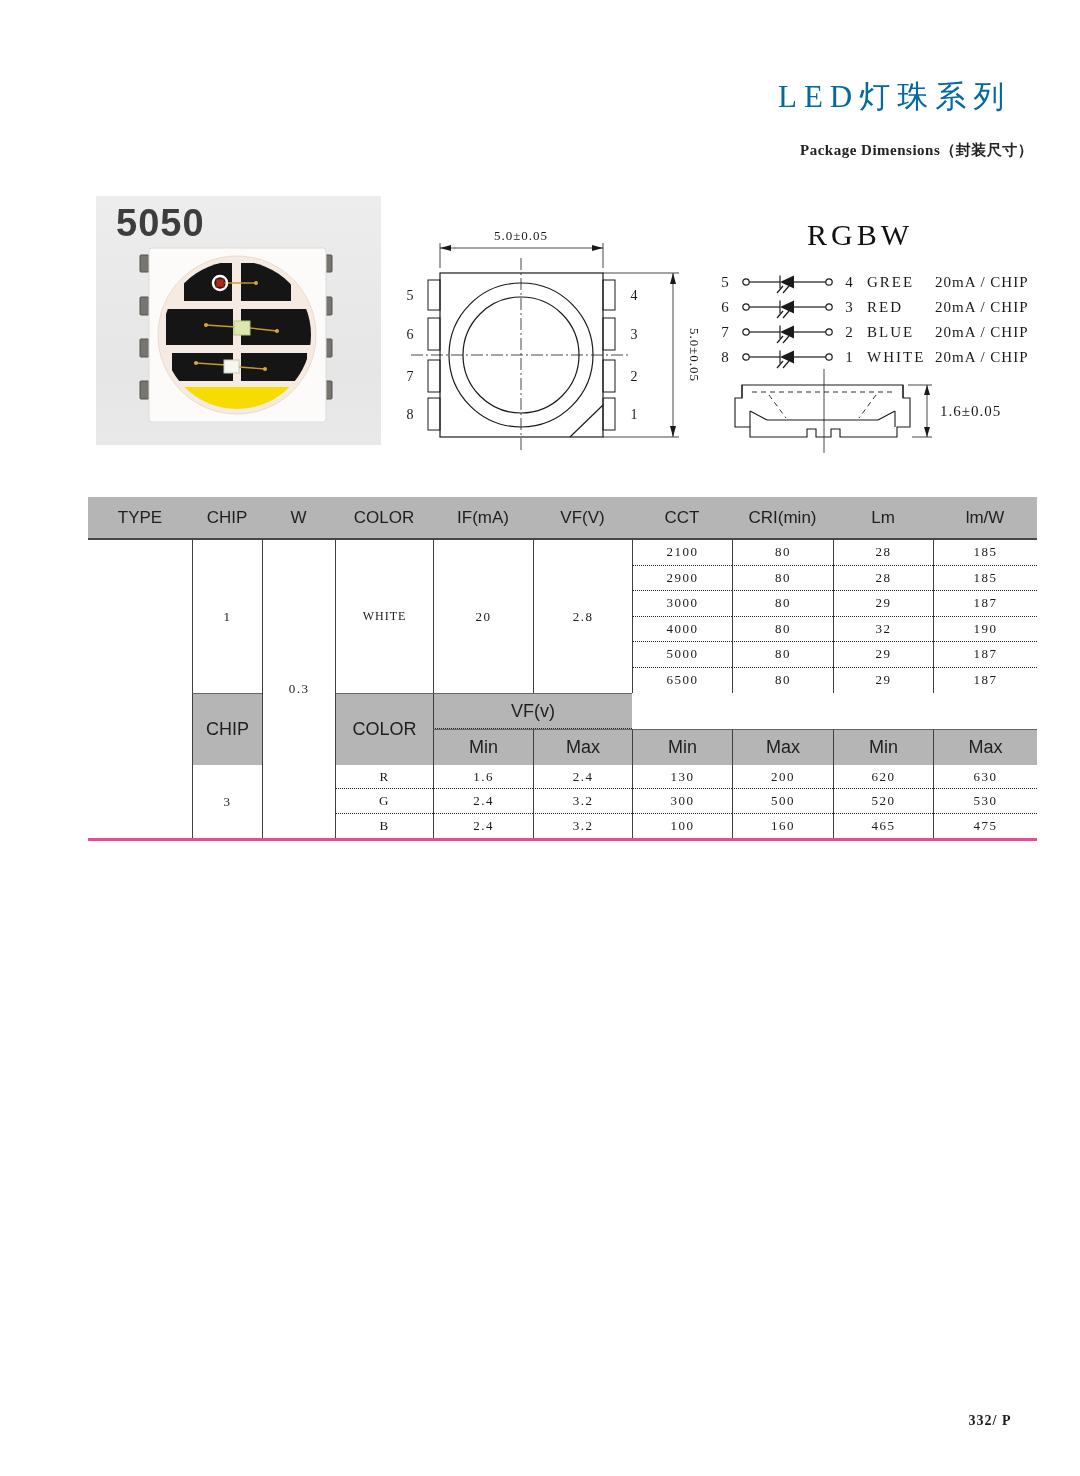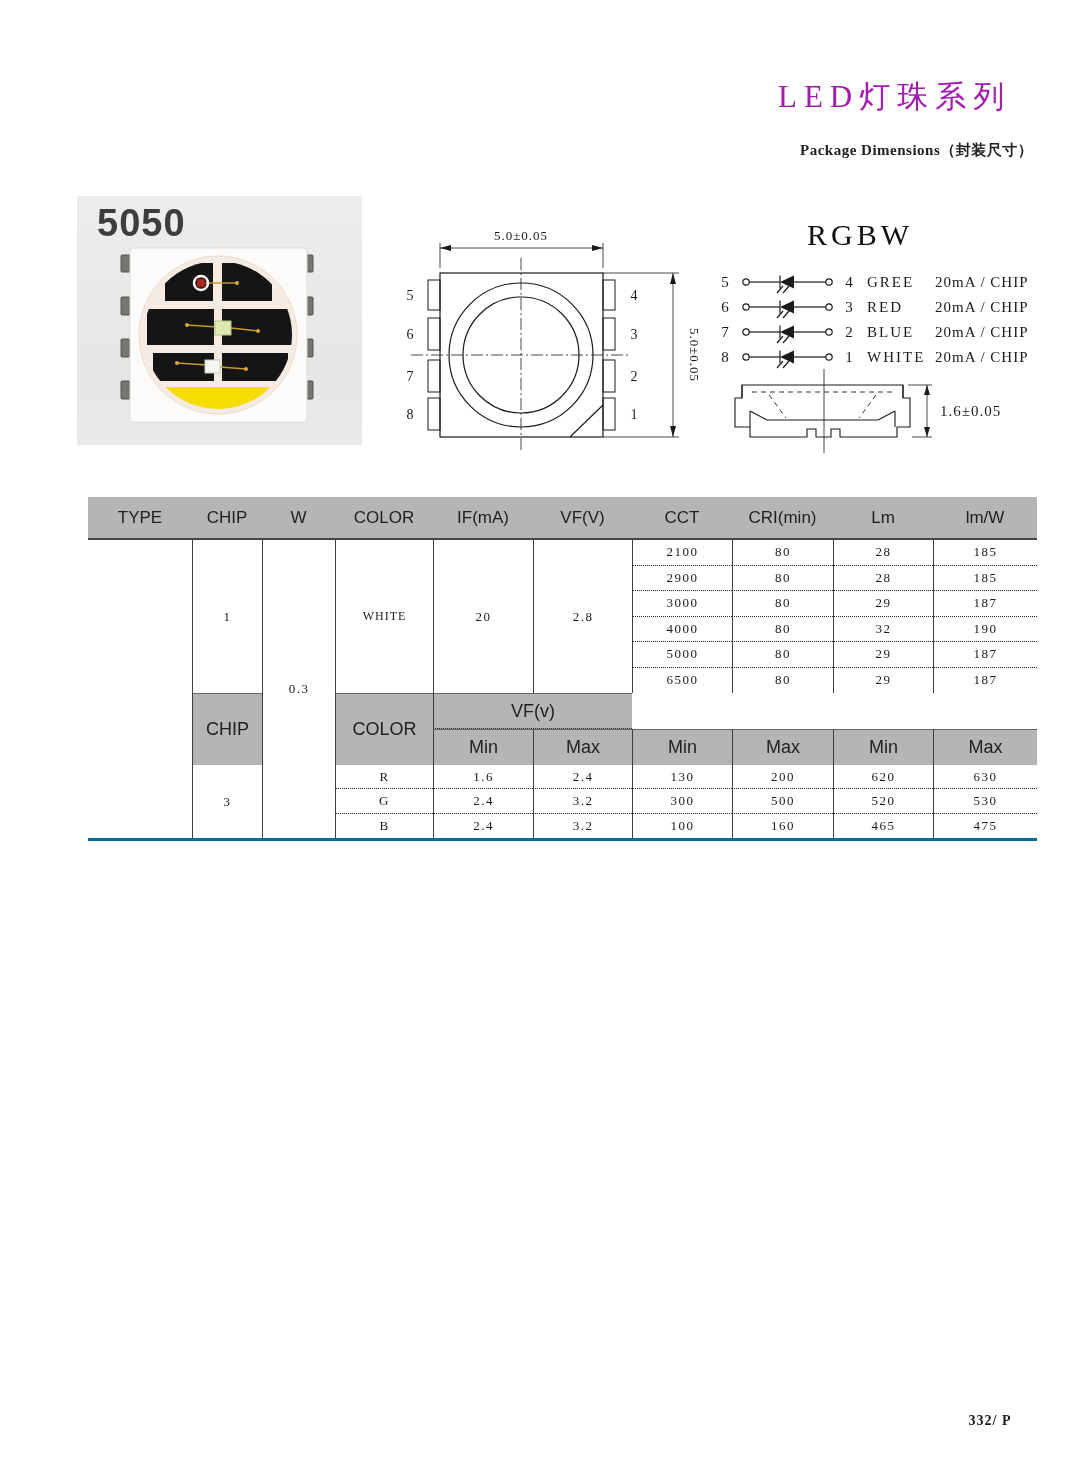--- a/index.html
+++ b/index.html
@@ -2,24 +2,24 @@
 <html><head>
 <meta charset="utf-8">
 <style>
   * { margin:0; padding:0; box-sizing:border-box; }
   html,body { background:#fff; }
   .page {
     position:relative; width:1080px; height:1476px; background:#ffffff;
     font-family:"Liberation Serif","DejaVu Serif",serif; color:#1a1a1a; overflow:hidden;
   }
   
-  .doc-title { position:absolute; left:778px; top:76px; font-size:31px; letter-spacing:7px; color:#a21caf; }
+  .doc-title { position:absolute; left:778px; top:76px; font-size:31px; letter-spacing:7px; color:#0369a1; }
   .doc-subtitle { position:absolute; left:800px; top:141px; font-size:15px; font-weight:bold; letter-spacing:0.5px; color:#222; }
   
-  .photo-box { position:absolute; left:77px; top:196px; width:285px; height:249px;
+  .photo-box { position:absolute; left:96px; top:196px; width:285px; height:249px;
     background:linear-gradient(180deg,#ededed 0%,#e6e6e6 70%,#e9e9e9 100%); }
   .photo-label { position:absolute; left:20px; top:6px; font-family:"Liberation Sans","DejaVu Sans",sans-serif;
     font-weight:bold; font-size:38px; color:#3d3d3d; letter-spacing:1px; }
   .chip-svg { position:absolute; left:40px; top:45px; }
   
   .topview-svg { position:absolute; left:385px; top:218px; }
   .sideview-svg { position:absolute; left:712px; top:365px; }
   .draw-text { font-family:"Liberation Serif","DejaVu Serif",serif; fill:#1a1a1a; }
   
   .rgbw-block { position:absolute; left:715px; top:218px; width:335px; height:165px; }
@@ -30,21 +30,21 @@
   .circuit-row .pin-r { position:absolute; left:126px; top:1px; width:16px; text-align:center; }
   .circuit-row .c-name { position:absolute; left:152px; top:1px; letter-spacing:2px; }
   .circuit-row .c-cur  { position:absolute; left:220px; top:1px; letter-spacing:1px; }
   .circuit-row svg { position:absolute; left:24px; top:0; }
   
   .spec-table {
     position:absolute; left:88px; top:497px; width:949px;
     display:grid;
     grid-template-columns:104px 70px 73px 98px 100px 99px 100px 101px 100px 104px;
     grid-template-rows:43px repeat(6,25.5px) 36px 36px repeat(3,24.4px);
-    border-bottom:3px solid #0369a1;
+    border-bottom:3px solid #ec4899;
     font-size:13px;
   }
   .cell { display:flex; align-items:center; justify-content:center; }
   .th { background:#b5b5b5; border-bottom:2px solid #474747;
     font-family:"Liberation Sans","DejaVu Sans",sans-serif; font-size:17px; color:#1f1f1f; }
   .sub { background:#b5b5b5; border-top:1px solid #666;
     font-family:"Liberation Sans","DejaVu Sans",sans-serif; font-size:18px; color:#1f1f1f; }
   .bl { border-left:1px solid #3f3f3f; }
   .dot { border-bottom:1px dotted #222; }
   .num { letter-spacing:1.5px; }

